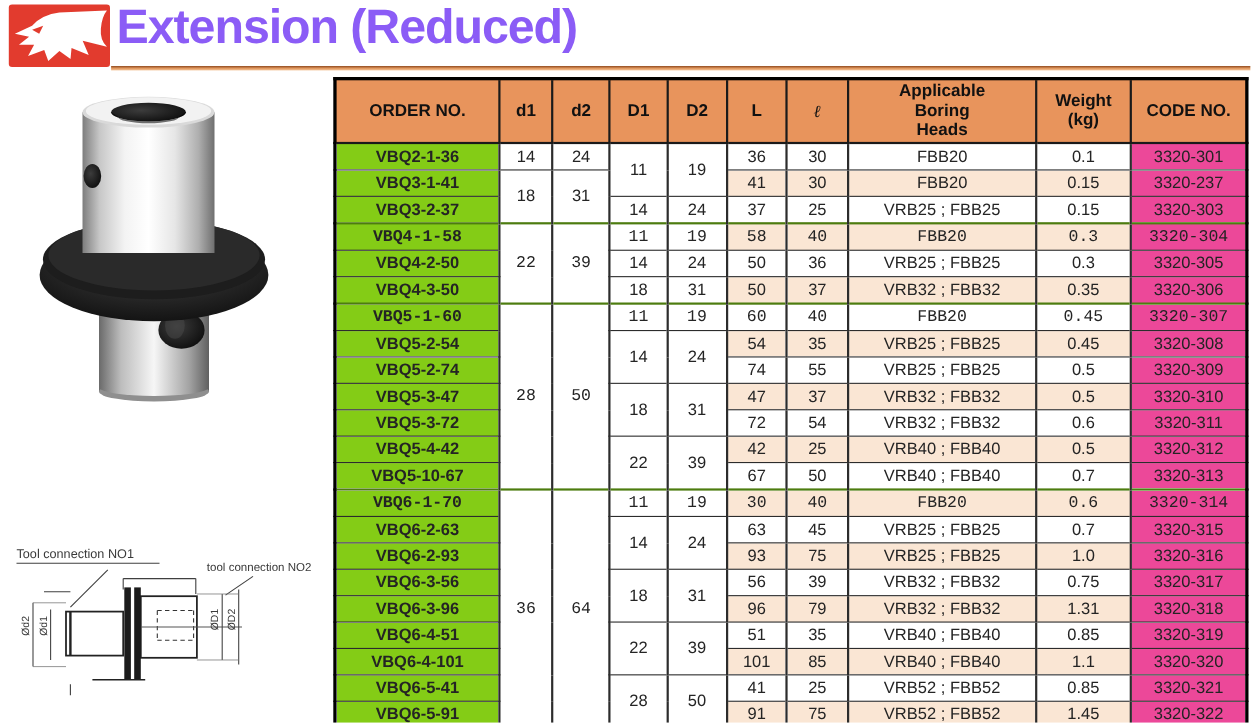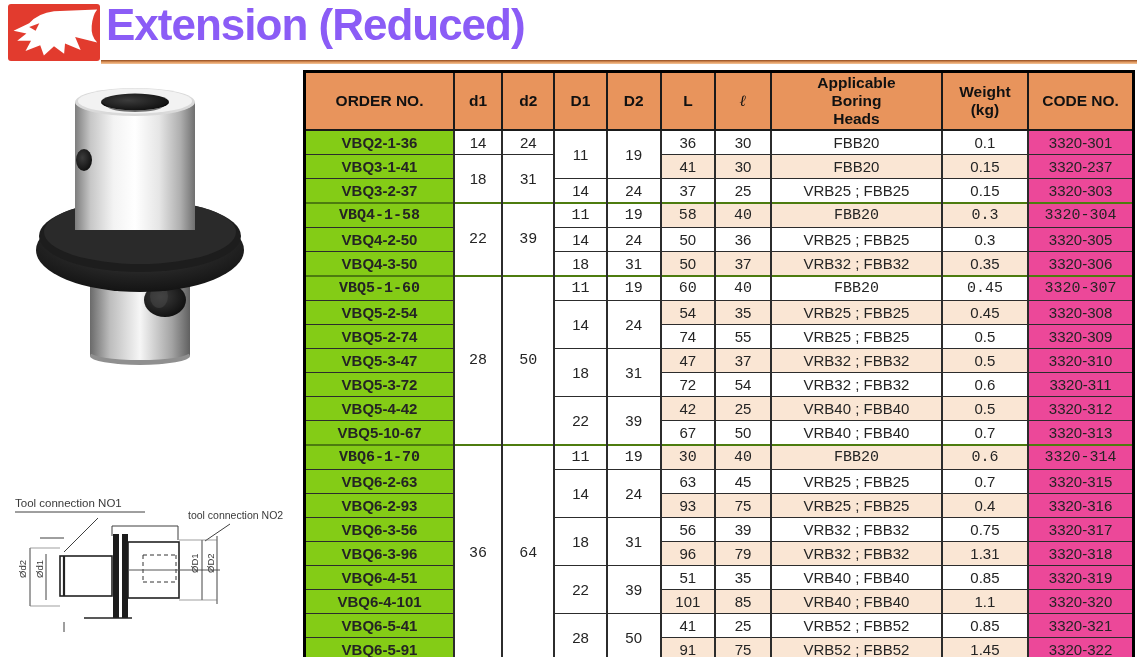--- a/index.html
+++ b/index.html
@@ -331,21 +331,21 @@
             <td class="flow">45</td>
             <td class="flow heads">VRB25 ; FBB25</td>
             <td class="flow">0.7</td>
             <td class="code">3320-315</td>
           </tr>
           <tr class="alt">
             <td class="order">VBQ6-2-93</td>
             <td class="flow">93</td>
             <td class="flow">75</td>
             <td class="flow heads">VRB25 ; FBB25</td>
-            <td class="flow">0.4</td>
+            <td class="flow">1.0</td>
             <td class="code">3320-316</td>
           </tr>
           <tr>
             <td class="order">VBQ6-3-56</td>
             <td class="dim" rowspan="2">18</td>
             <td class="dim" rowspan="2">31</td>
             <td class="flow">56</td>
             <td class="flow">39</td>
             <td class="flow heads">VRB32 ; FBB32</td>
             <td class="flow">0.75</td>

